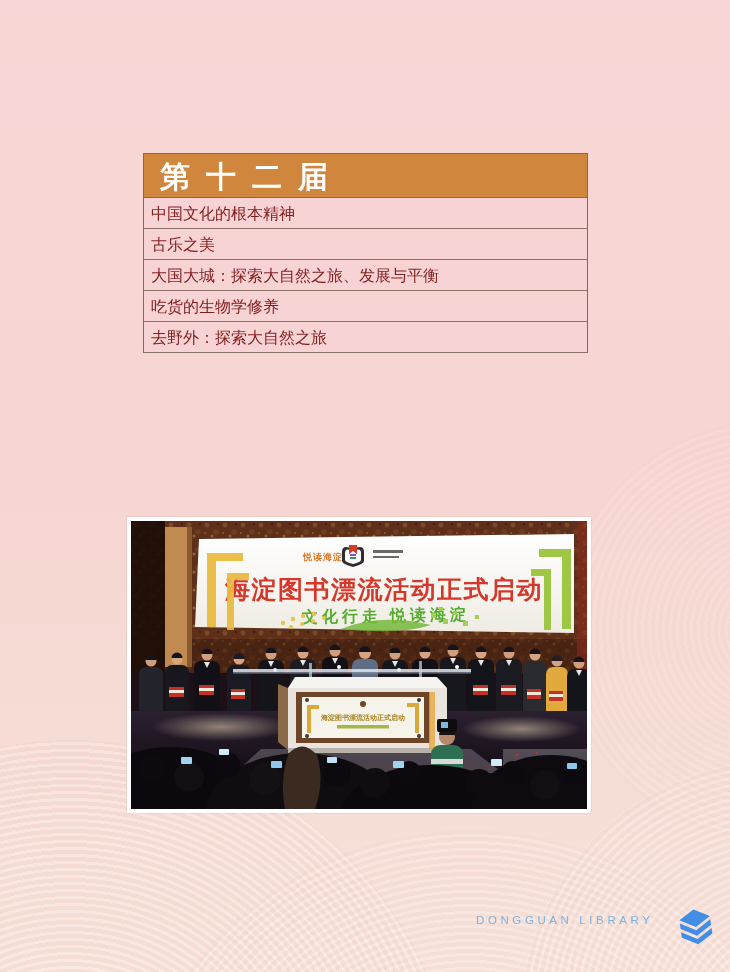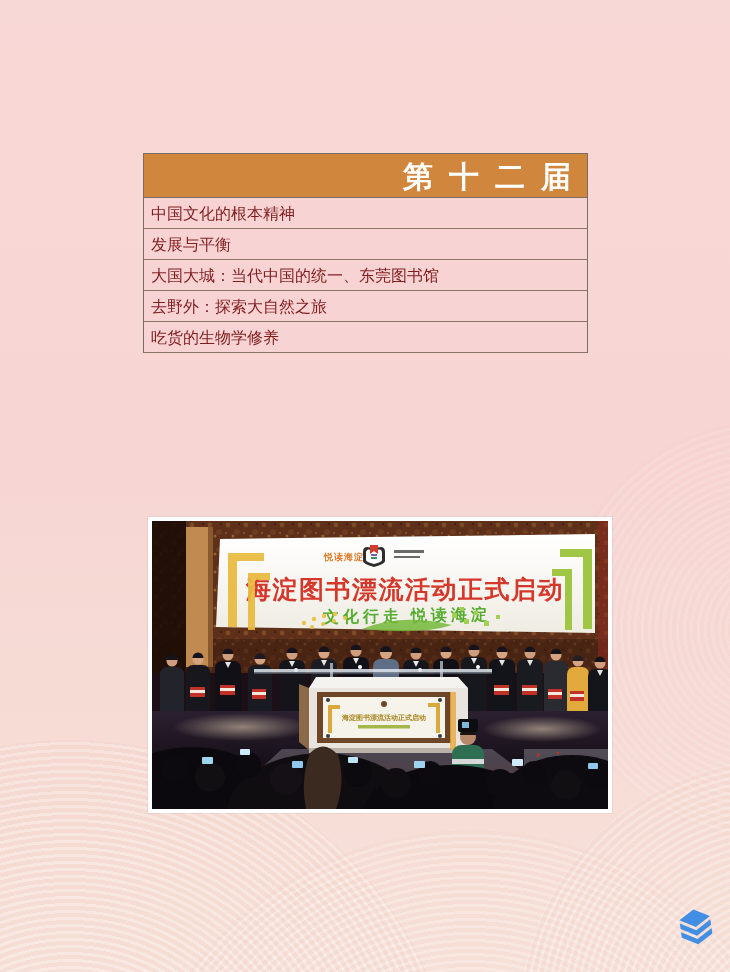--- a/index.html
+++ b/index.html
@@ -13,27 +13,27 @@
     background:repeating-radial-gradient(circle at center,rgba(255,255,255,.55) 0 3px,rgba(232,180,170,.28) 3px 7px);}
   .fan1{left:-320px;top:740px;width:780px;height:780px;opacity:.40;}
   .fan2{left:120px;top:830px;width:700px;height:700px;opacity:.30;}
   .fan3{left:520px;top:760px;width:520px;height:520px;opacity:.34;}
   .fan4{left:560px;top:420px;width:420px;height:420px;opacity:.16;}
 
   
   .book-table{position:absolute;left:143px;top:153px;width:445px;
     border:1px solid #7c6b61;border-bottom:none;box-sizing:border-box;}
   .bt-header{height:43px;background:#d0873d;border-bottom:1px solid #7c6b61;
-    color:#ffffff;font-size:30px;letter-spacing:16px;text-align:right;line-height:45px;
+    color:#ffffff;font-size:30px;letter-spacing:16px;text-align:left;line-height:45px;
     text-indent:16px;font-weight:bold;}
   .bt-row{height:30px;line-height:31px;background:#f8d3d4;border-bottom:1px solid #8a7468;
     color:#7f1d1d;font-size:16px;padding-left:7px;white-space:nowrap;overflow:hidden;}
 
   
-  .photo-frame{position:absolute;left:148px;top:517px;width:464px;height:296px;
+  .photo-frame{position:absolute;left:127px;top:517px;width:464px;height:296px;
     background:#ffffff;box-shadow:0 0 1px rgba(120,80,80,.4);}
   .photo-frame svg{position:absolute;left:4px;top:4px;}
 
   
   .footer-logo{position:absolute;left:476px;top:912px;width:250px;color:#7db3e2;}
   .fl-cn{font-family:"Liberation Sans","DejaVu Sans",sans-serif;
     font-size:20px;letter-spacing:9px;line-height:22px;font-weight:bold;}
   .fl-en{font-family:"Liberation Sans","DejaVu Sans",sans-serif;
     font-size:11.5px;letter-spacing:3.6px;line-height:14px;margin-top:1px;}
   .fl-icon{position:absolute;left:200px;top:-6px;width:40px;height:44px;}
@@ -42,24 +42,24 @@
 <body>
 
 <div class="fan fan1"></div>
 <div class="fan fan2"></div>
 <div class="fan fan3"></div>
 <div class="fan fan4"></div>
 
 <div class="book-table">
   <div class="bt-header">第十二届</div>
   <div class="bt-row">中国文化的根本精神</div>
-  <div class="bt-row">发展与平衡</div>
-  <div class="bt-row">大国大城：当代中国的统一、东莞图书馆</div>
+  <div class="bt-row">古乐之美</div>
+  <div class="bt-row">大国大城：探索大自然之旅、发展与平衡</div>
+  <div class="bt-row">吃货的生物学修养</div>
   <div class="bt-row">去野外：探索大自然之旅</div>
-  <div class="bt-row">吃货的生物学修养</div>
 </div>
 
 <div class="photo-frame">
 <svg width="456" height="288" viewBox="0 0 456 288">
   <defs>
     <pattern id="ornate" width="18" height="18" patternUnits="userSpaceOnUse">
       <rect width="18" height="18" fill="#5e3019"></rect>
       <circle cx="4" cy="4" r="2.4" fill="#7d4a28"></circle>
       <circle cx="13" cy="11" r="2.8" fill="#6f3c20"></circle>
       <circle cx="9" cy="15" r="1.5" fill="#96622f"></circle>
@@ -332,20 +332,21 @@
       <rect x="196" y="236" width="10" height="6" rx="1" fill="#bfe2f5"></rect>
       <rect x="262" y="240" width="11" height="7" rx="1" fill="#9fd4f0"></rect>
       <rect x="360" y="238" width="11" height="7" rx="1" fill="#cfeaf8"></rect>
       <rect x="436" y="242" width="10" height="6" rx="1" fill="#8fc8ec"></rect>
     </g>
   </g>
 </svg>
 </div>
 
 <div class="footer-logo">
+  <div class="fl-en">DONGGUAN LIBRARY</div>
   <svg class="fl-icon" viewBox="0 0 36 40">
     <g fill="#418ee4" transform="rotate(-8 18 20)">
       <path d="M4,11 L18,3 L32,11 L18,19 Z"></path>
       <path d="M4,14 L18,22 L32,14 L32,19 L18,27 L4,19 Z"></path>
       <path d="M4,22 L18,30 L32,22 L32,27 L18,35 L4,27 Z"></path>
     </g>
   </svg>
 </div>
 
 </body></html>

